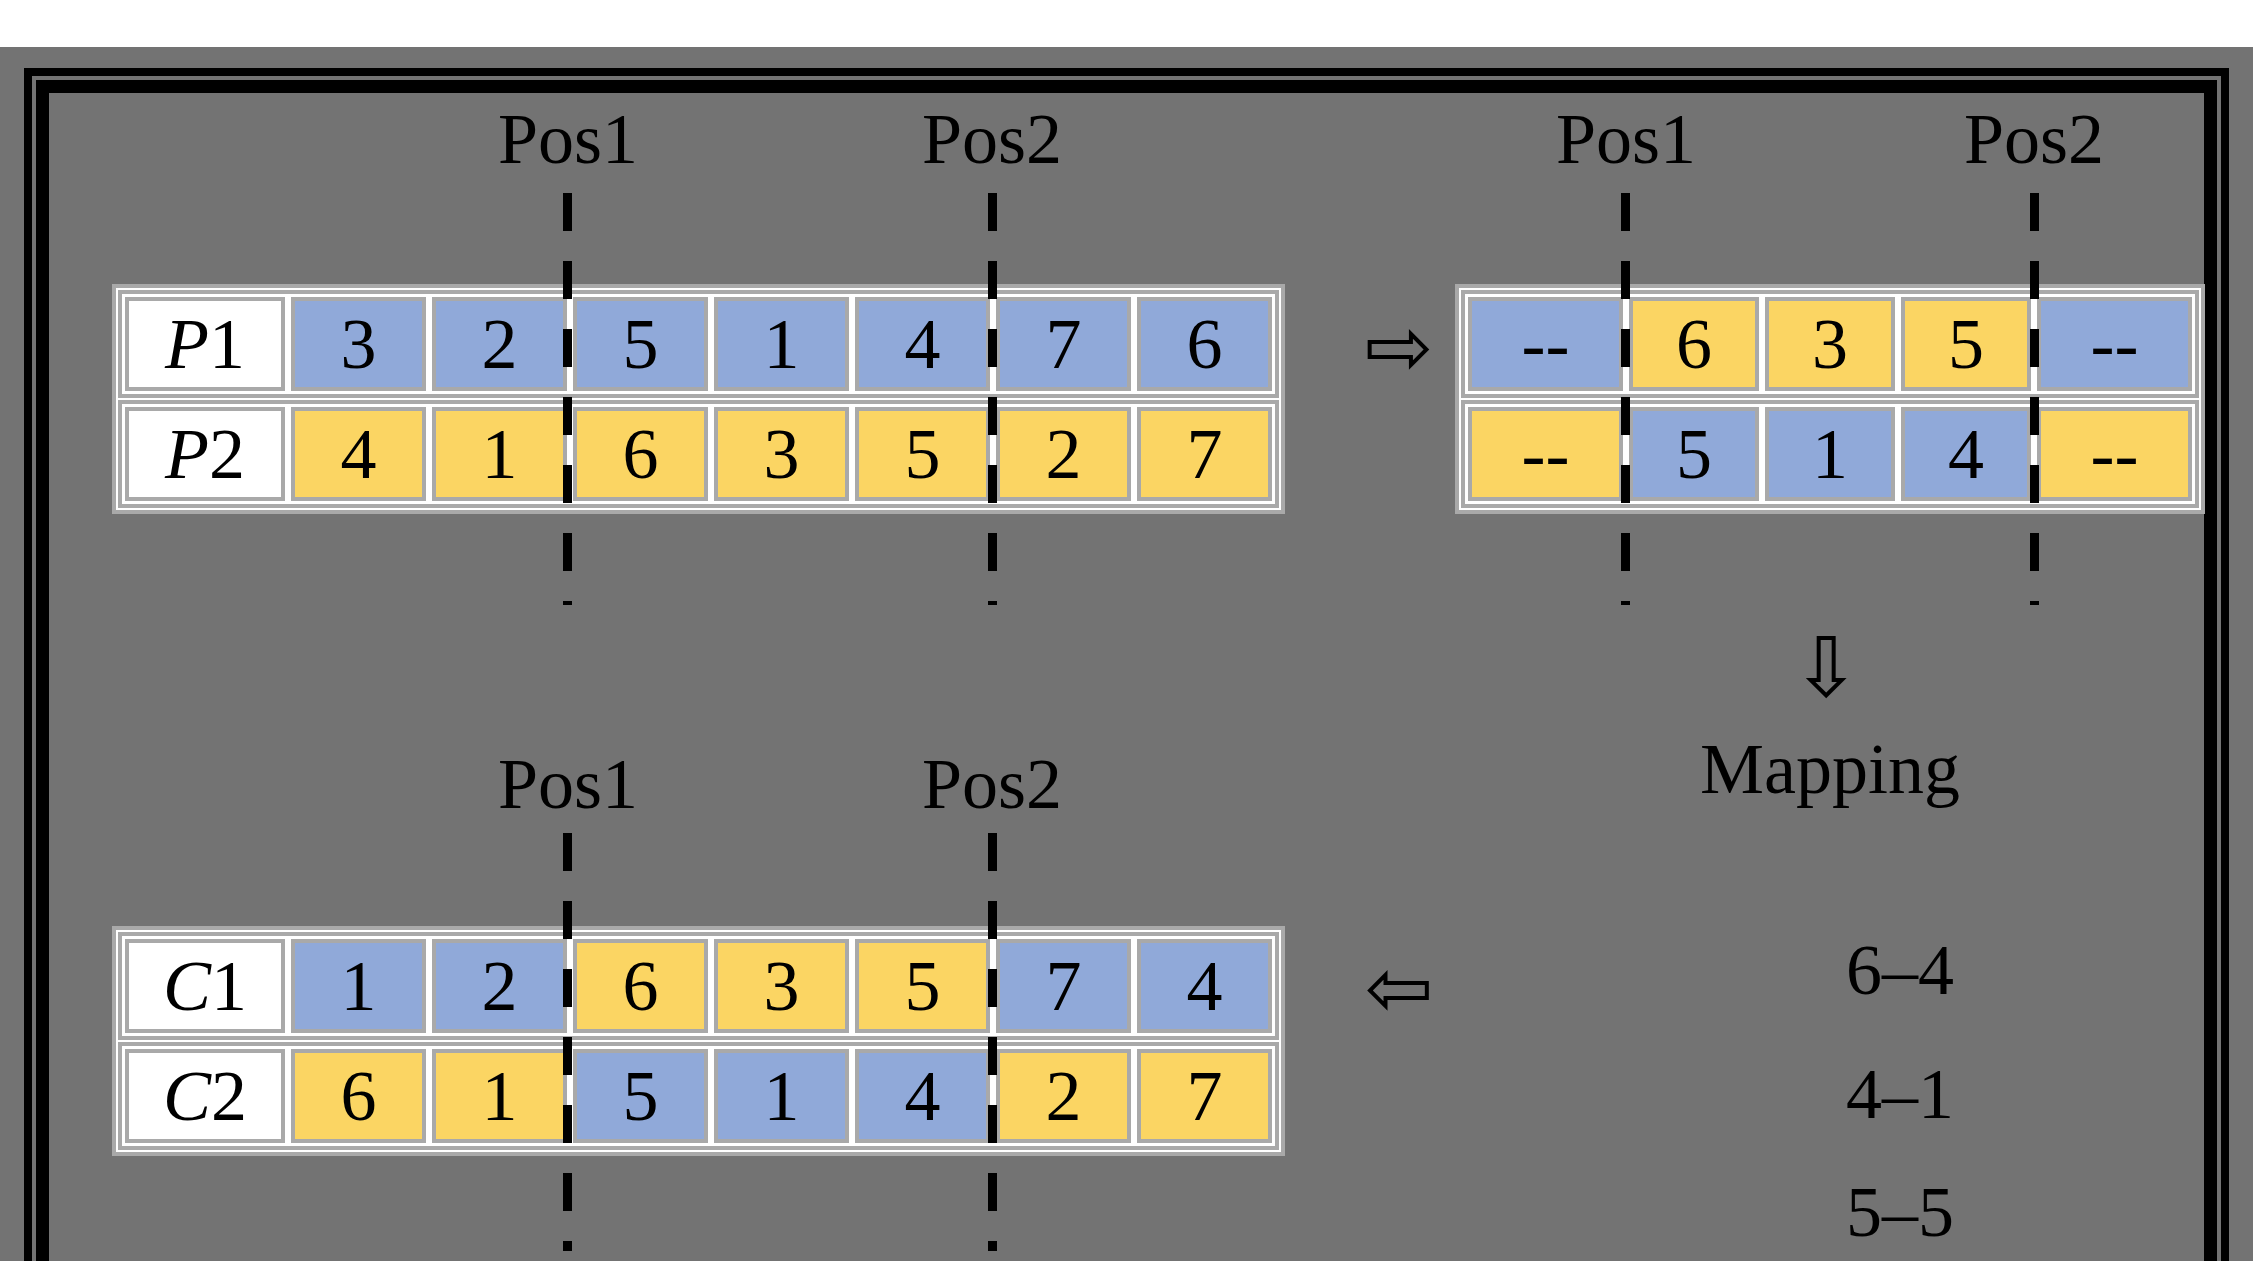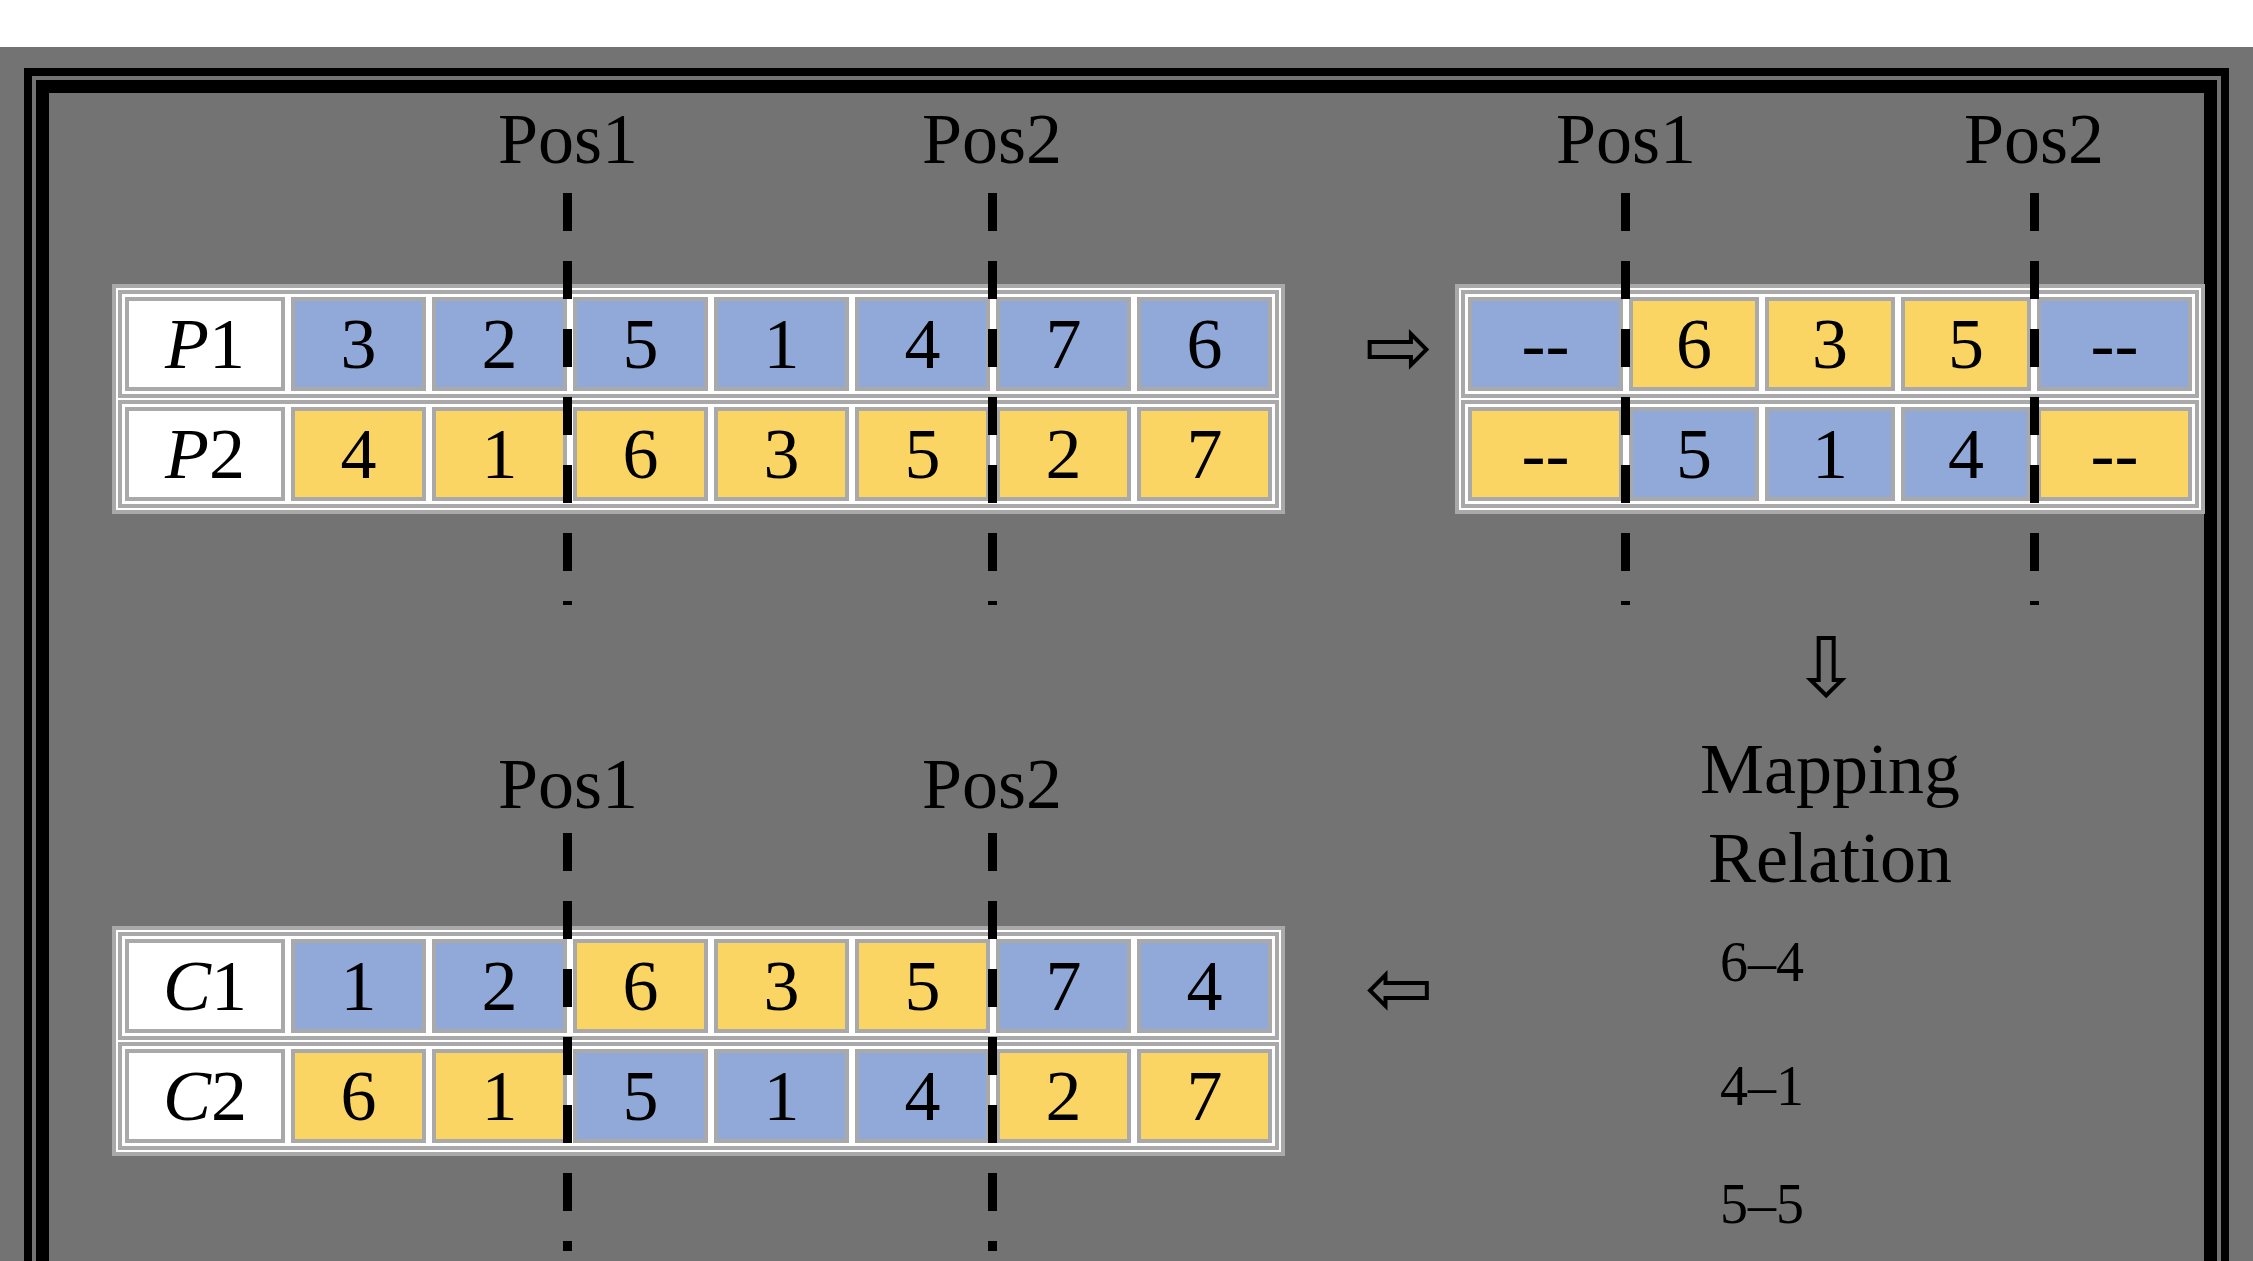--- a/index.html
+++ b/index.html
@@ -53,22 +53,22 @@
          line-height:1;color:#000;}
   #arrow-right{left:1349px;top:250px;}
   #arrow-down{left:1776px;top:571px;}
   #arrow-left{left:1349px;top:891px;}
 
   
   .maptitle{position:absolute;left:1640px;width:380px;text-align:center;
             font-size:72px;line-height:1;font-family:Liberation Serif, serif;}
   #mapping-title-1{top:686px;}
   #mapping-title-2{top:775px;}
-  .map-pair{position:absolute;left:1720px;width:320px;text-align:left;
-            font-size:56px;line-height:1;}
+  .map-pair{position:absolute;left:1634px;width:320px;text-align:right;
+            font-size:72px;line-height:1;}
   #map-pair-1{top:887px;}
   #map-pair-2{top:1011px;}
   #map-pair-3{top:1129px;}
 </style>
 </head>
 <body>
 
 <div id="canvas">
 
   <div class="frame" id="frame-outer"></div>
@@ -120,21 +120,20 @@
         <div class="cell blue">5</div>
         <div class="cell blue">1</div>
         <div class="cell blue">4</div>
         <div class="cell yellow">--</div>
       </div>
     </div>
 
   <div class="arrow" id="arrow-down">⇩</div>
 
   <div class="maptitle" id="mapping-title-1">Mapping</div>
-  <div class="maptitle" id="mapping-title-2">Relation</div>
   <div class="map-pair" id="map-pair-1">6–4</div>
   <div class="map-pair" id="map-pair-2">4–1</div>
   <div class="map-pair" id="map-pair-3">5–5</div>
 
   <div class="poslabel" id="pos1-bottom">Pos1</div>
   <div class="poslabel" id="pos2-bottom">Pos2</div>
   <div class="dash" id="dash-bl-pos1"></div>
   <div class="dash" id="dash-bl-pos2"></div>
   <div class="gtable" style="left:112px;top:879px;" id="child-table">
       <div class="grow">

